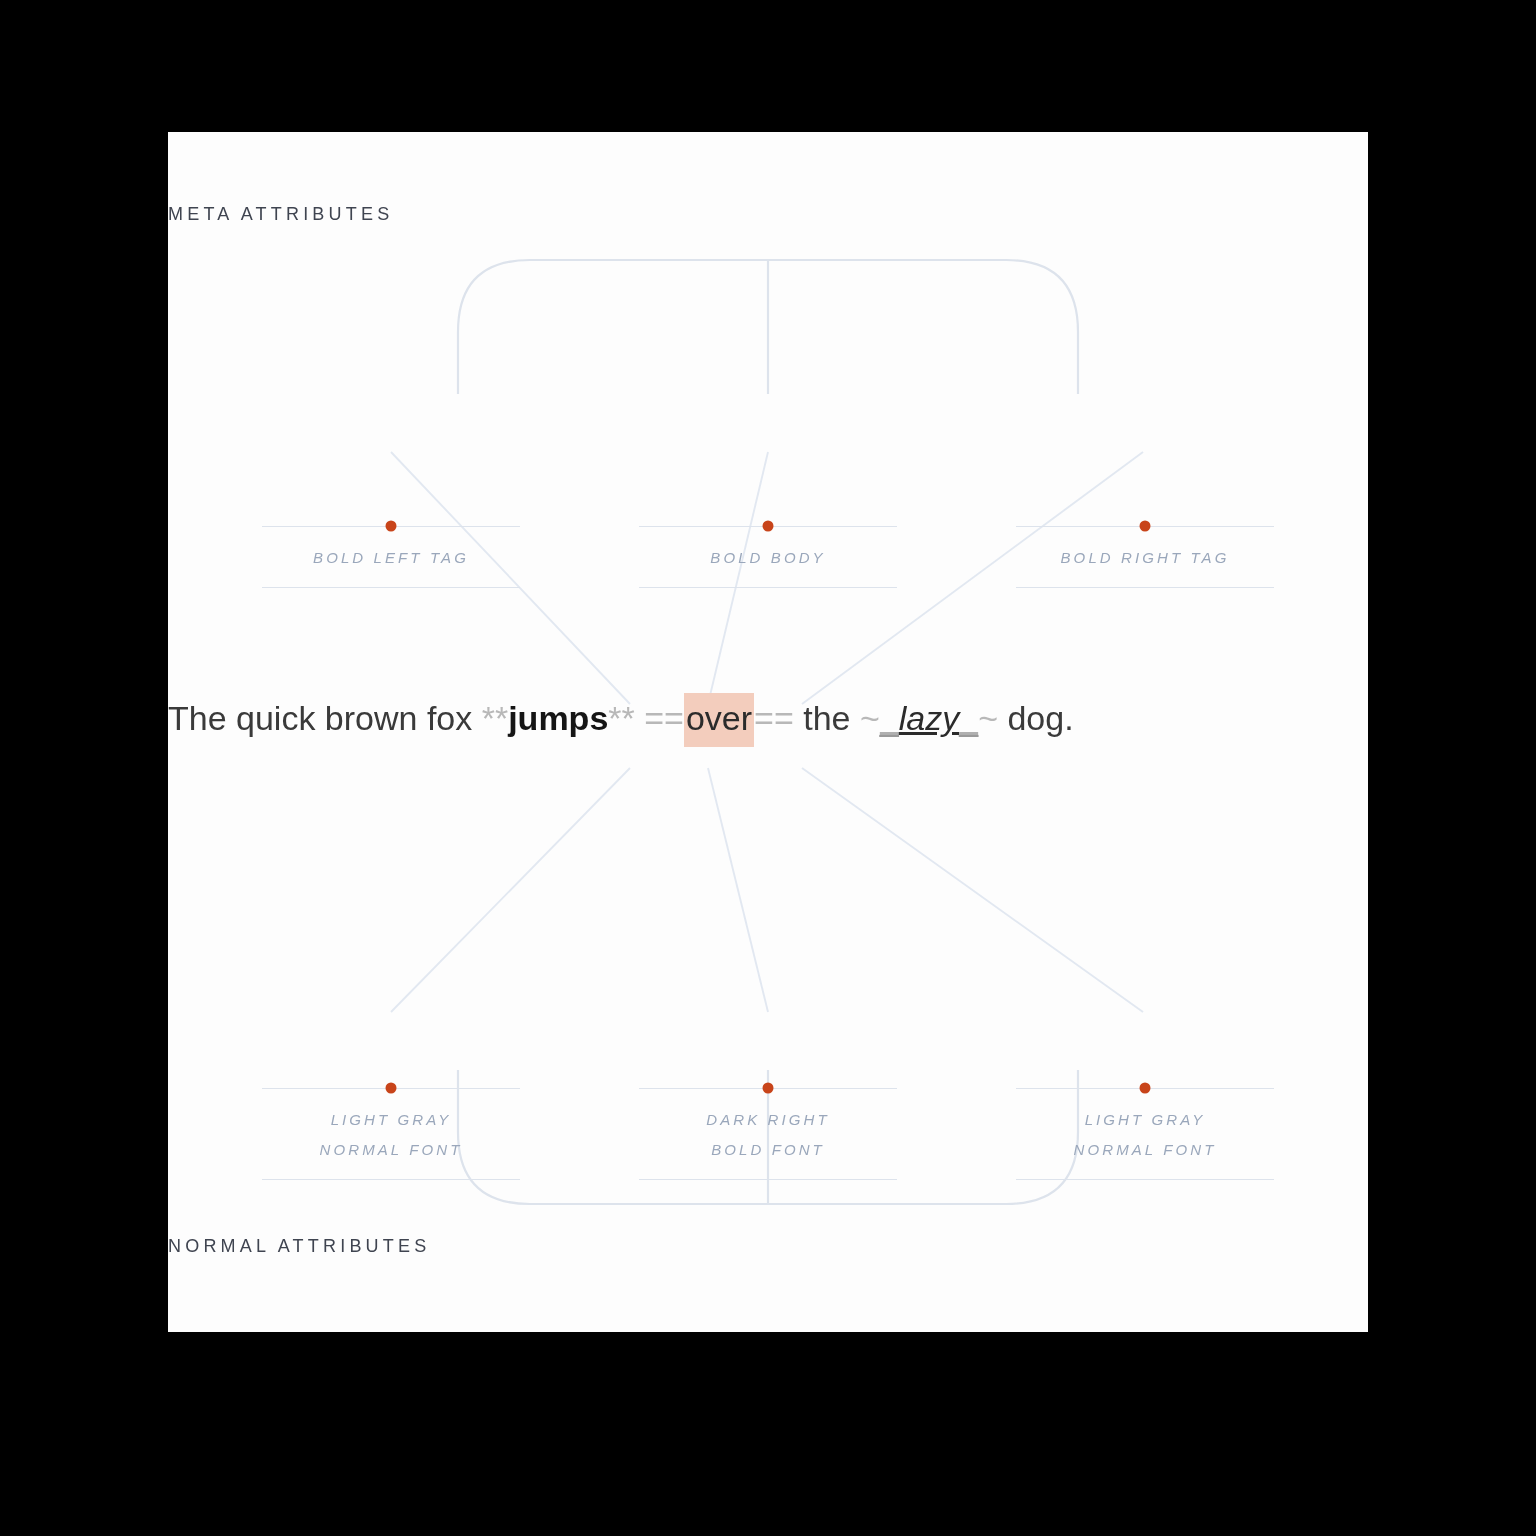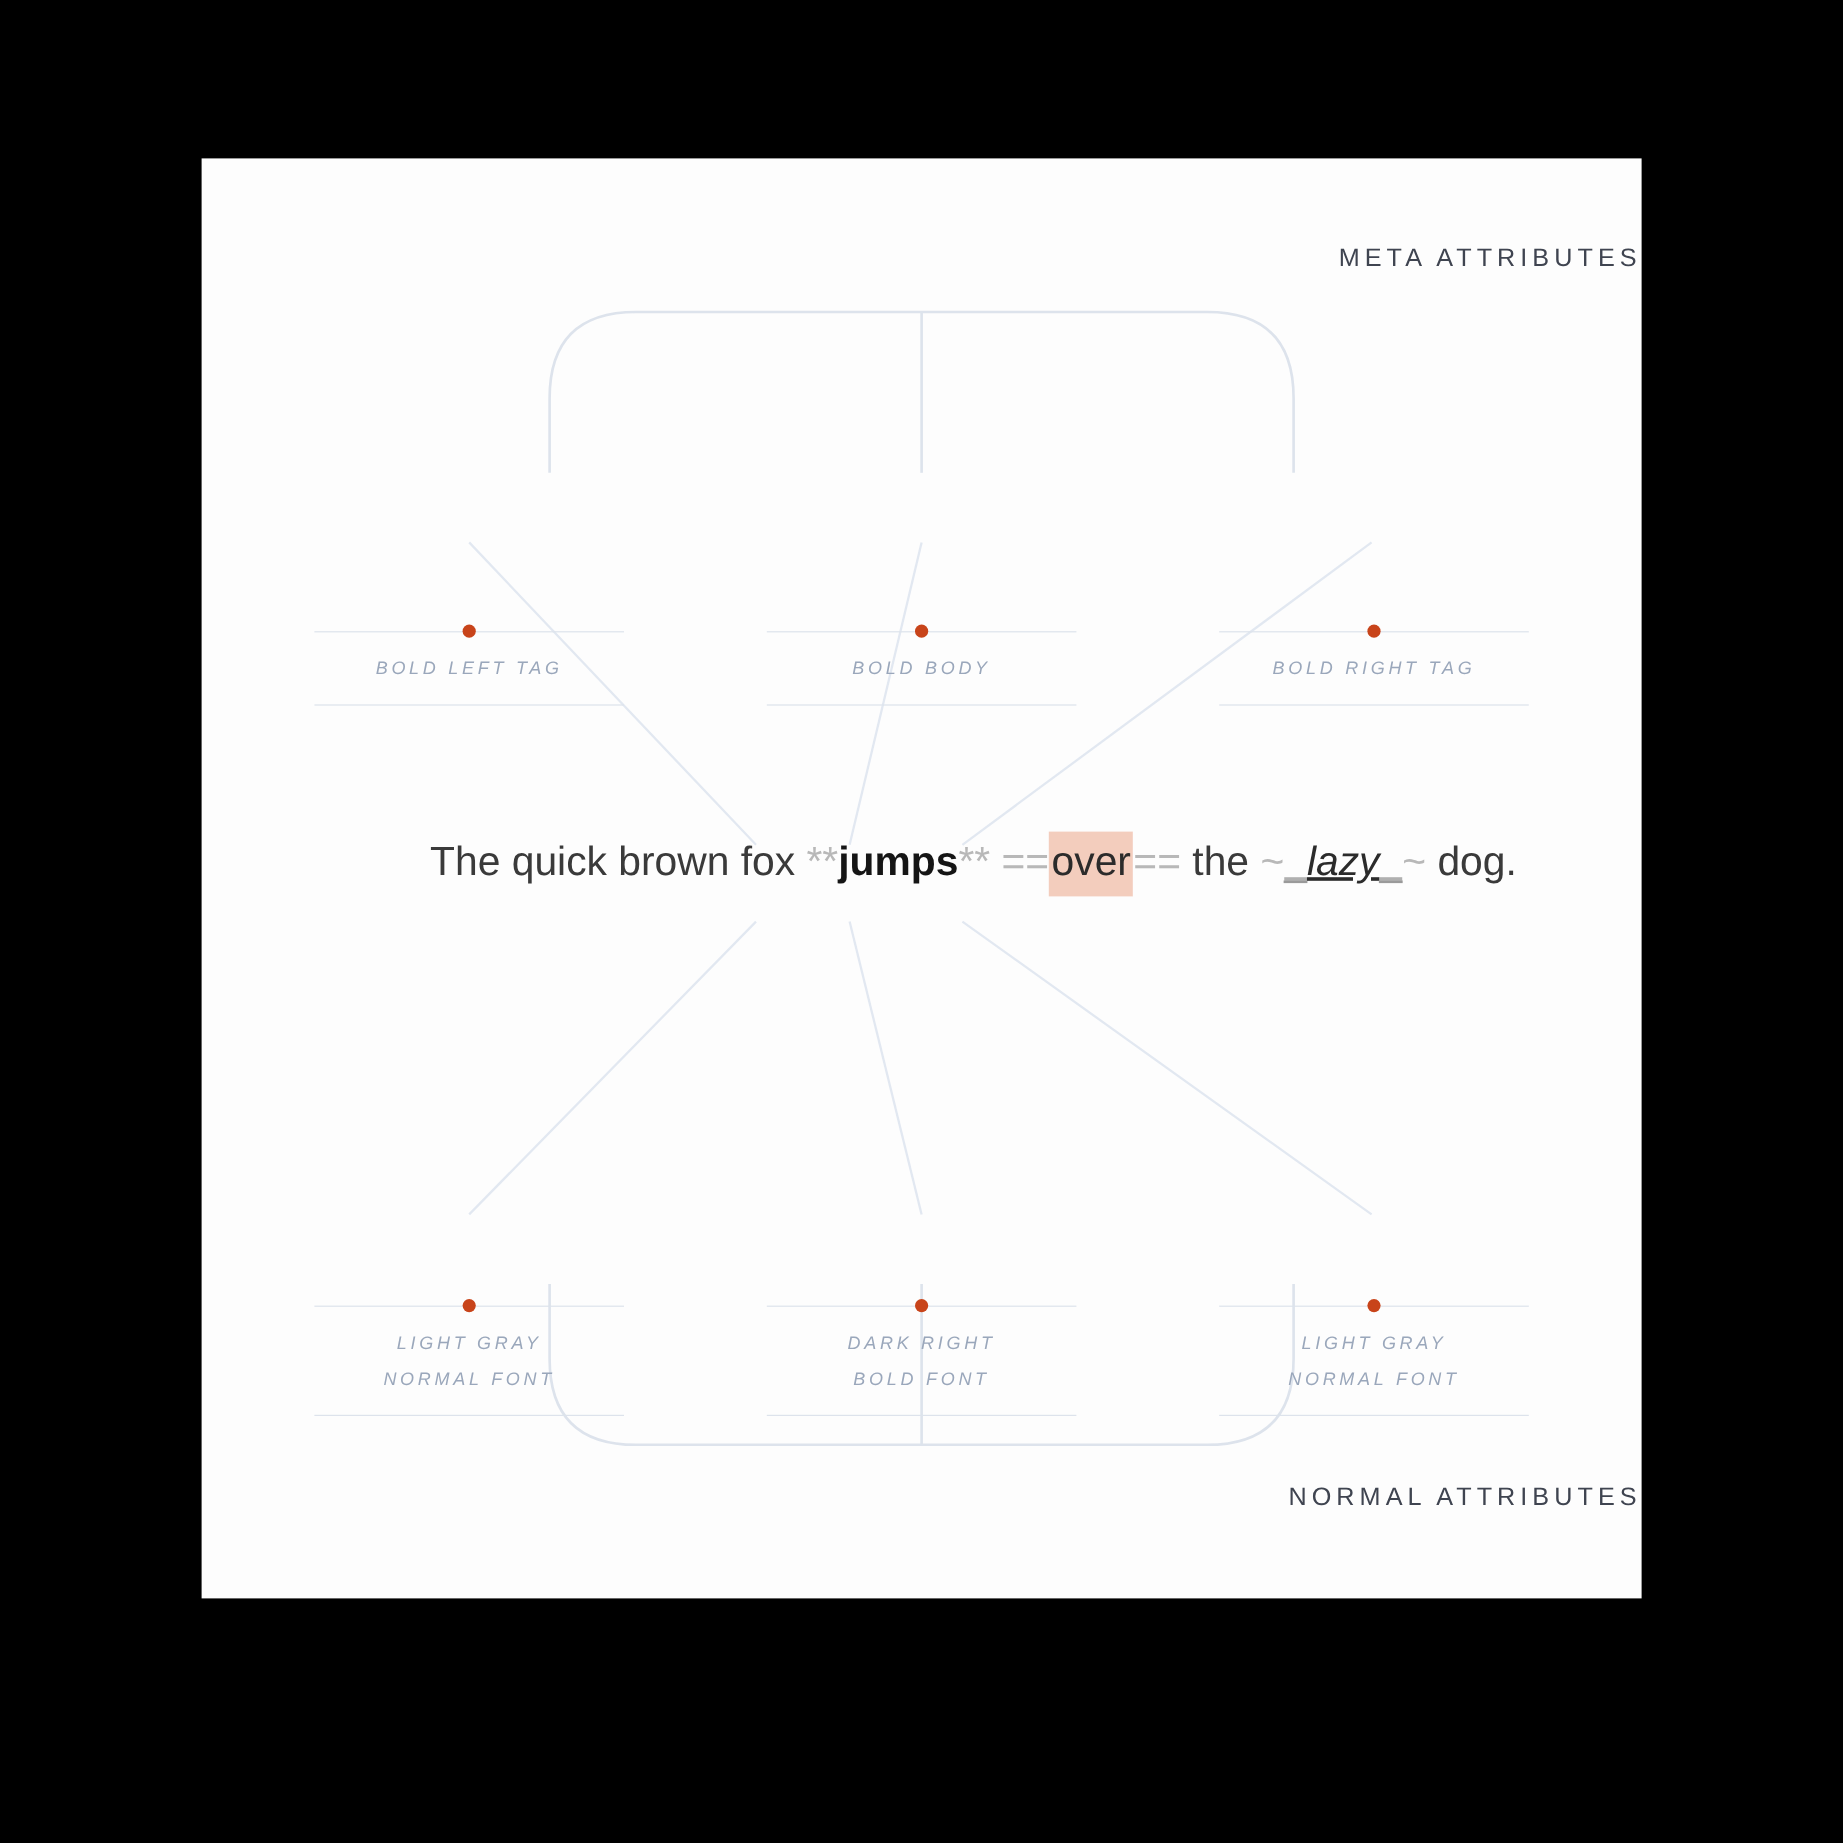--- a/index.html
+++ b/index.html
@@ -38,22 +38,22 @@
     width: 1200px;
     height: 1200px;
     pointer-events: none;
   }
 
   
   .section-title {
     position: absolute;
     left: 0;
     width: 1200px;
-    text-align: right;
-    font-size: 21px;
+    text-align: left;
+    font-size: 18px;
     font-weight: 500;
     letter-spacing: 4.2px;
     color: #3f4450;
     white-space: nowrap;
   }
   #meta-title  { top: 72px; }
   #style-title { top: 1104px; }
 
   
   .attr-cell {
@@ -95,21 +95,21 @@
     background: #c8441a;
     transform: translate(-50%, -50%);
   }
 
   
   #sentence {
     position: absolute;
     left: 0;
     top: 566px;
     width: 1096px;
-    text-align: right;
+    text-align: left;
     font-size: 34px;
     line-height: 1.2;
     color: #2b2b2b;
     white-space: nowrap;
   }
   .tok-plain   { color: #3a3a3a; }
   .tok-marker  { color: #b8b8b8; }
   .tok-bold    { font-weight: 700; color: #151515; }
   .tok-hl {
     background: #f3cdbd;

